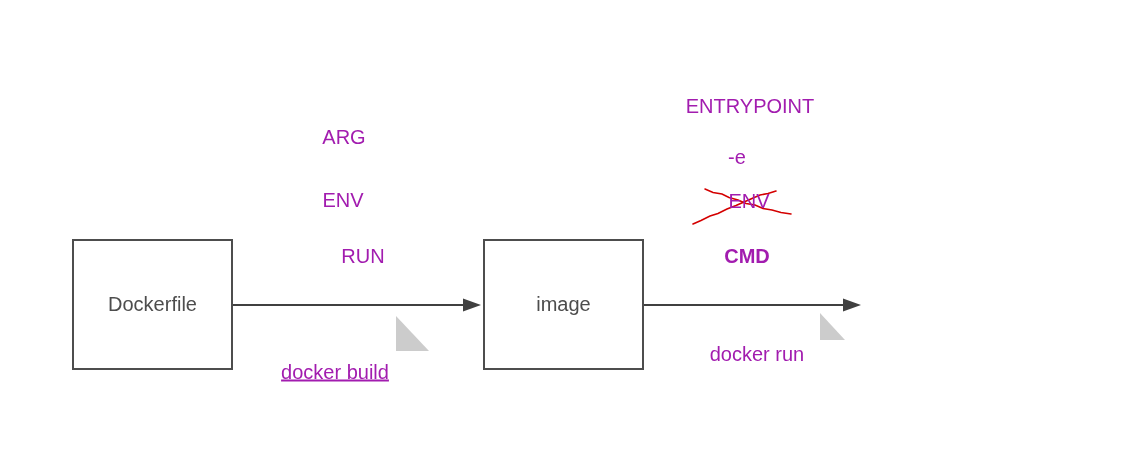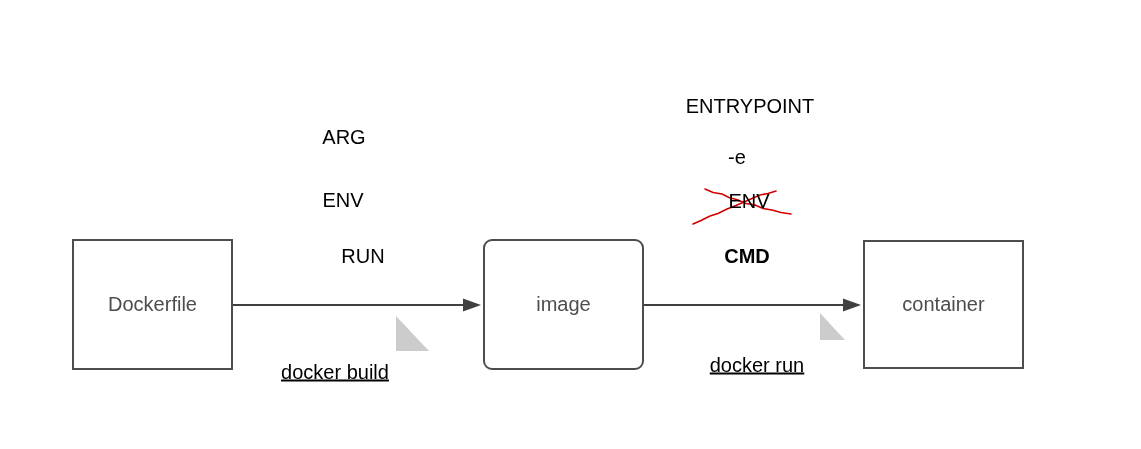--- a/index.html
+++ b/index.html
@@ -25,39 +25,39 @@
     display: flex;
     align-items: center;
     justify-content: center;
   }
   .node-label {
     font-size: 20px;
     color: #4d4d4d;
     white-space: nowrap;
   }
   #node-dockerfile { left: 72px;  top: 239px; }
-  #node-image      { left: 483px; top: 239px; border-radius: 9px; }
+  #node-image      { left: 483px; top: 239px; }
   #node-container  { left: 863px; top: 240px; height: 129px; }
 
   .lbl {
     position: absolute;
     transform: translate(-50%, -50%);
     font-size: 20px;
-    color: #000000;
+    color: #a21caf;
     white-space: nowrap;
   }
   #lbl-arg        { left: 344px; top: 137px; }
   #lbl-env-build  { left: 343px; top: 200px; }
   #lbl-run        { left: 363px; top: 256px; }
   #lbl-build-cmd  { left: 335px; top: 372px; text-decoration: underline; }
   #lbl-entrypoint { left: 750px; top: 106px; }
   #lbl-eflag      { left: 737px; top: 157px; }
   #lbl-env-run    { left: 749px; top: 201px; }
   #lbl-cmd        { left: 747px; top: 256px; font-weight: bold; }
-  #lbl-run-cmd    { left: 757px; top: 365px; text-decoration: underline; }
+  #lbl-run-cmd    { left: 757px; top: 354px; }
 
   .overlay {
     position: absolute;
     left: 0; top: 0;
     width: 1141px;
     height: 449px;
     pointer-events: none;
   }
   .arrow-line { stroke: #404040; stroke-width: 2; }
   .arrow-head { fill: #404040; }
@@ -85,23 +85,20 @@
       <path class="scribble" d="M693,224 L701,220.5 L710,216 L718,213.5 L727,209 L736,205.5 L744,202 L752,198.5 L760,195 L768,193.5 L776,191"></path>
     </g>
   </svg>
 
   <div class="node" id="node-dockerfile">
     <span class="node-label">Dockerfile</span>
   </div>
   <div class="node" id="node-image">
     <span class="node-label">image</span>
   </div>
-  <div class="node" id="node-container">
-    <span class="node-label">container</span>
-  </div>
 
   <span class="lbl" id="lbl-arg">ARG</span>
   <span class="lbl" id="lbl-env-build">ENV</span>
   <span class="lbl" id="lbl-run">RUN</span>
   <span class="lbl" id="lbl-build-cmd">docker build</span>
 
   <span class="lbl" id="lbl-entrypoint">ENTRYPOINT</span>
   <span class="lbl" id="lbl-eflag">-e</span>
   <span class="lbl" id="lbl-env-run">ENV</span>
   <span class="lbl" id="lbl-cmd">CMD</span>

